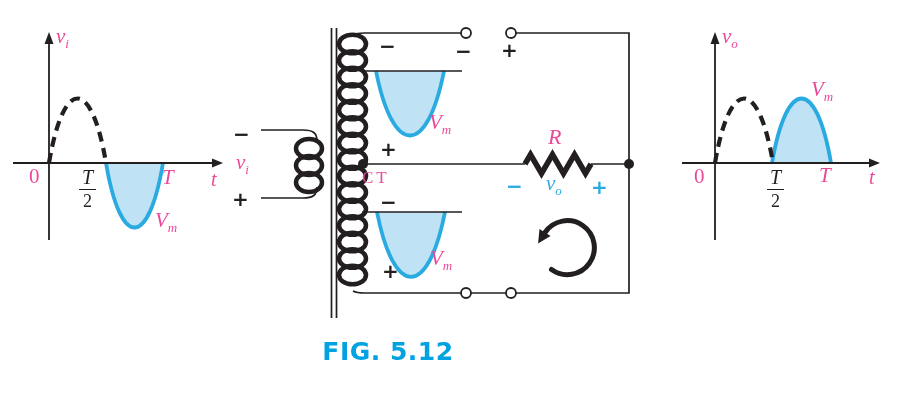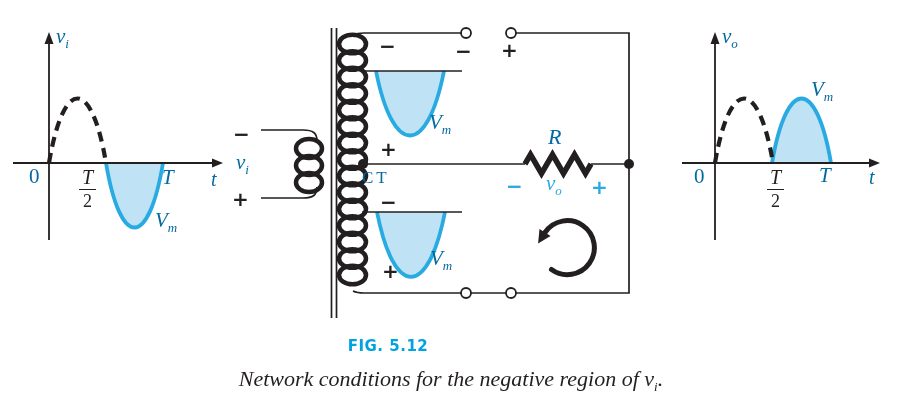--- a/index.html
+++ b/index.html
@@ -1,31 +1,31 @@
 <!DOCTYPE html>
 <html><head>
 <meta charset="utf-8">
 <style>
   html,body{margin:0;padding:0;background:#fff;}
   .stage{position:relative;width:902px;height:407px;background:#ffffff;overflow:hidden;
          font-family:"Liberation Serif",serif;}
   .stage svg{position:absolute;left:0;top:0;}
-  .lbl{position:absolute;line-height:1;white-space:nowrap;color:#0369a1;
+  .lbl{position:absolute;line-height:1;white-space:nowrap;color:#ec4899;
        font-style:italic;font-size:21px;}
   .lbl .sb, .caption .sb{font-size:13px;font-style:italic;vertical-align:-5px;}
   .up{font-style:normal;}
   .sign{position:absolute;line-height:1;color:#231F20;font-family:"DejaVu Sans",sans-serif;
         font-style:normal;font-weight:bold;font-size:20px;}
   .cy{color:#29ABE2;}
   .frac{position:absolute;display:flex;flex-direction:column;align-items:center;
         line-height:1;color:#231F20;}
   .frac .n{font-style:italic;font-size:20px;padding:0 3px 2px;border-bottom:1.8px solid #231F20;}
   .frac .d{font-style:normal;font-size:18px;padding-top:2px;}
   .figcap{position:absolute;left:0;top:339px;width:776px;text-align:center;
-          font-family:"DejaVu Sans",sans-serif;font-weight:bold;font-size:15px;
+          font-family:"DejaVu Sans",sans-serif;font-weight:bold;font-size:25px;
           letter-spacing:.5px;color:#00A2E1;line-height:1;}
   .caption{position:absolute;left:0;top:367px;width:902px;text-align:center;
            font-family:"Liberation Serif",serif;font-style:italic;font-size:22px;
            color:#231F20;line-height:1.1;}
 </style>
 </head>
 <body>
 
 <div class="stage">
 
@@ -147,15 +147,14 @@
   <span class="lbl up" style="left:694px;top:166px">0</span>
   <span class="frac" style="left:767px;top:167px">
       <span class="n">T</span>
       <span class="d">2</span>
     </span>
   <span class="lbl" style="left:819px;top:165px">T</span>
   <span class="lbl" style="left:869px;top:167px;font-size:20px">t</span>
   <span class="lbl" style="left:811px;top:79px"><span>V</span><span class="sb">m</span></span>
 
   <div class="figcap">FIG. 5.12</div>
-  <div class="caption"><span>Network conditions for the negative region of </span><span>v</span><span class="sb">i</span><span>.</span></div>
 
 </div>
 
 </body></html>

